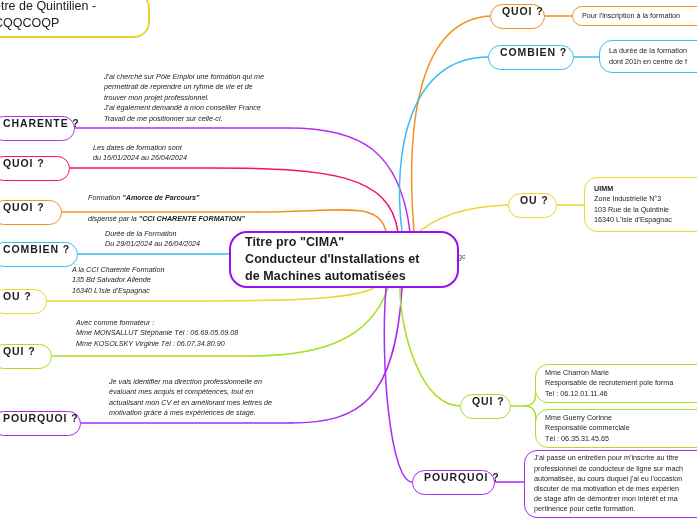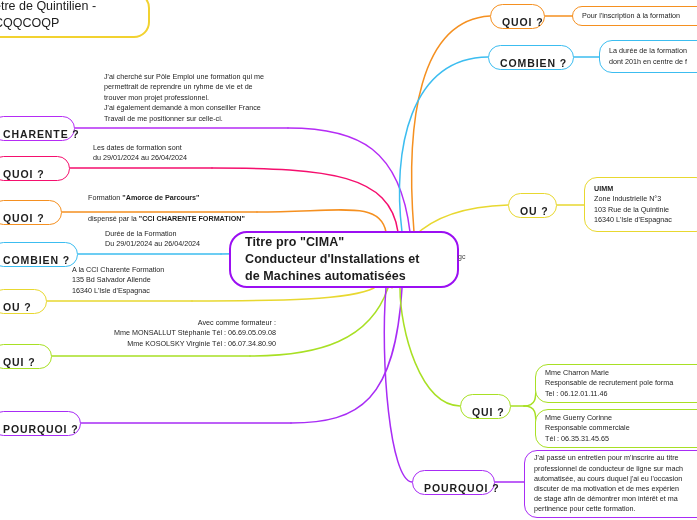--- a/index.html
+++ b/index.html
@@ -25,21 +25,21 @@
     pointer-events: none;
   }
   .node {
     position: absolute;
     box-sizing: border-box;
     background: #ffffff;
     border-style: solid;
     border-width: 1.6px;
     border-radius: 14px;
     display: flex;
-    align-items: flex-end;
+    align-items: flex-start;
     color: #1d1d1d;
   }
   .node-label {
     display: block;
     width: 100%;
     white-space: nowrap;
   }
   
   .pill {
     padding: 0 11px;
@@ -84,20 +84,21 @@
     align-items: center;
     color: #1d1d1d;
   }
   
   .plain-text {
     position: absolute;
     font-size: 7.2px;
     line-height: 1.45;
     color: #1d1d1d;
     white-space: pre-line;
+    font-style: italic;
   }
   .plain-text b { font-weight: bold; }
   .tiny-note {
     position: absolute;
     font-size: 7px;
     color: #444;
   }
   .ml { display: block; }
 </style>
 </head>
@@ -183,38 +184,42 @@
     <span class="node-label">POURQUOI ?</span>
   </div>
 
   <div class="plain-text" style="left:104px; top:72px; width:200px;">J'ai cherché sur Pôle Emploi une formation qui me
 permettrait de reprendre un ryhme de vie et de
 trouver mon projet professionnel.
 J'ai également demandé à mon conseiller France
 Travail de me positionner sur celle-ci.</div>
 
   <div class="plain-text" style="left:93px; top:143px; width:150px;">Les dates de formation sont
-du 29/01/2024 au 26/04/2024</div>
+du 16/01/2024 au 26/04/2024</div>
 
   <div class="plain-text" style="left:88px; top:183px; width:200px;">
     <span class="ml">Formation <b>"Amorce de Parcours"</b></span>
     <span class="ml">dispensé par la <b>"CCI CHARENTE FORMATION"</b></span>
   </div>
 
   <div class="plain-text" style="left:105px; top:229px; width:150px;">Durée de la Formation
 Du 29/01/2024 au 26/04/2024</div>
 
   <div class="plain-text" style="left:72px; top:265px; width:170px;">A la CCI Charente Formation
 135 Bd Salvador Allende
 16340 L'Isle d'Espagnac</div>
 
-  <div class="plain-text" style="left:76px; top:318px; width:200px;text-align:right;">Avec comme formateur :
+  <div class="plain-text" style="left:76px; top:318px; width:200px;">Avec comme formateur :
 Mme MONSALLUT Stéphanie Tél : 06.69.05.09.08
 Mme KOSOLSKY Virginie Tél : 06.07.34.80.90</div>
 
+  <div class="plain-text" style="left:109px; top:377px; width:195px;">Je vais identifier ma direction professionnelle en
+évaluant mes acquis et compétences, tout en
+actualisant mon CV et en améliorant mes lettres de
+motivation grâce à mes expériences de stage.</div>
 
   <div class="node pill pill-right" style="left:490px; top:4px; width:55px; border-color:#f59020;">
     <span class="node-label" style="text-align:center;">QUOI ?</span>
   </div>
 
   <div class="node pill pill-right" style="left:488px; top:45px; width:86px; border-color:#3cbdf0;">
     <span class="node-label" style="text-align:center;">COMBIEN ?</span>
   </div>
 
   <div class="node pill pill-right" style="left:508px; top:193px; width:49px; border-color:#e8d830;">

